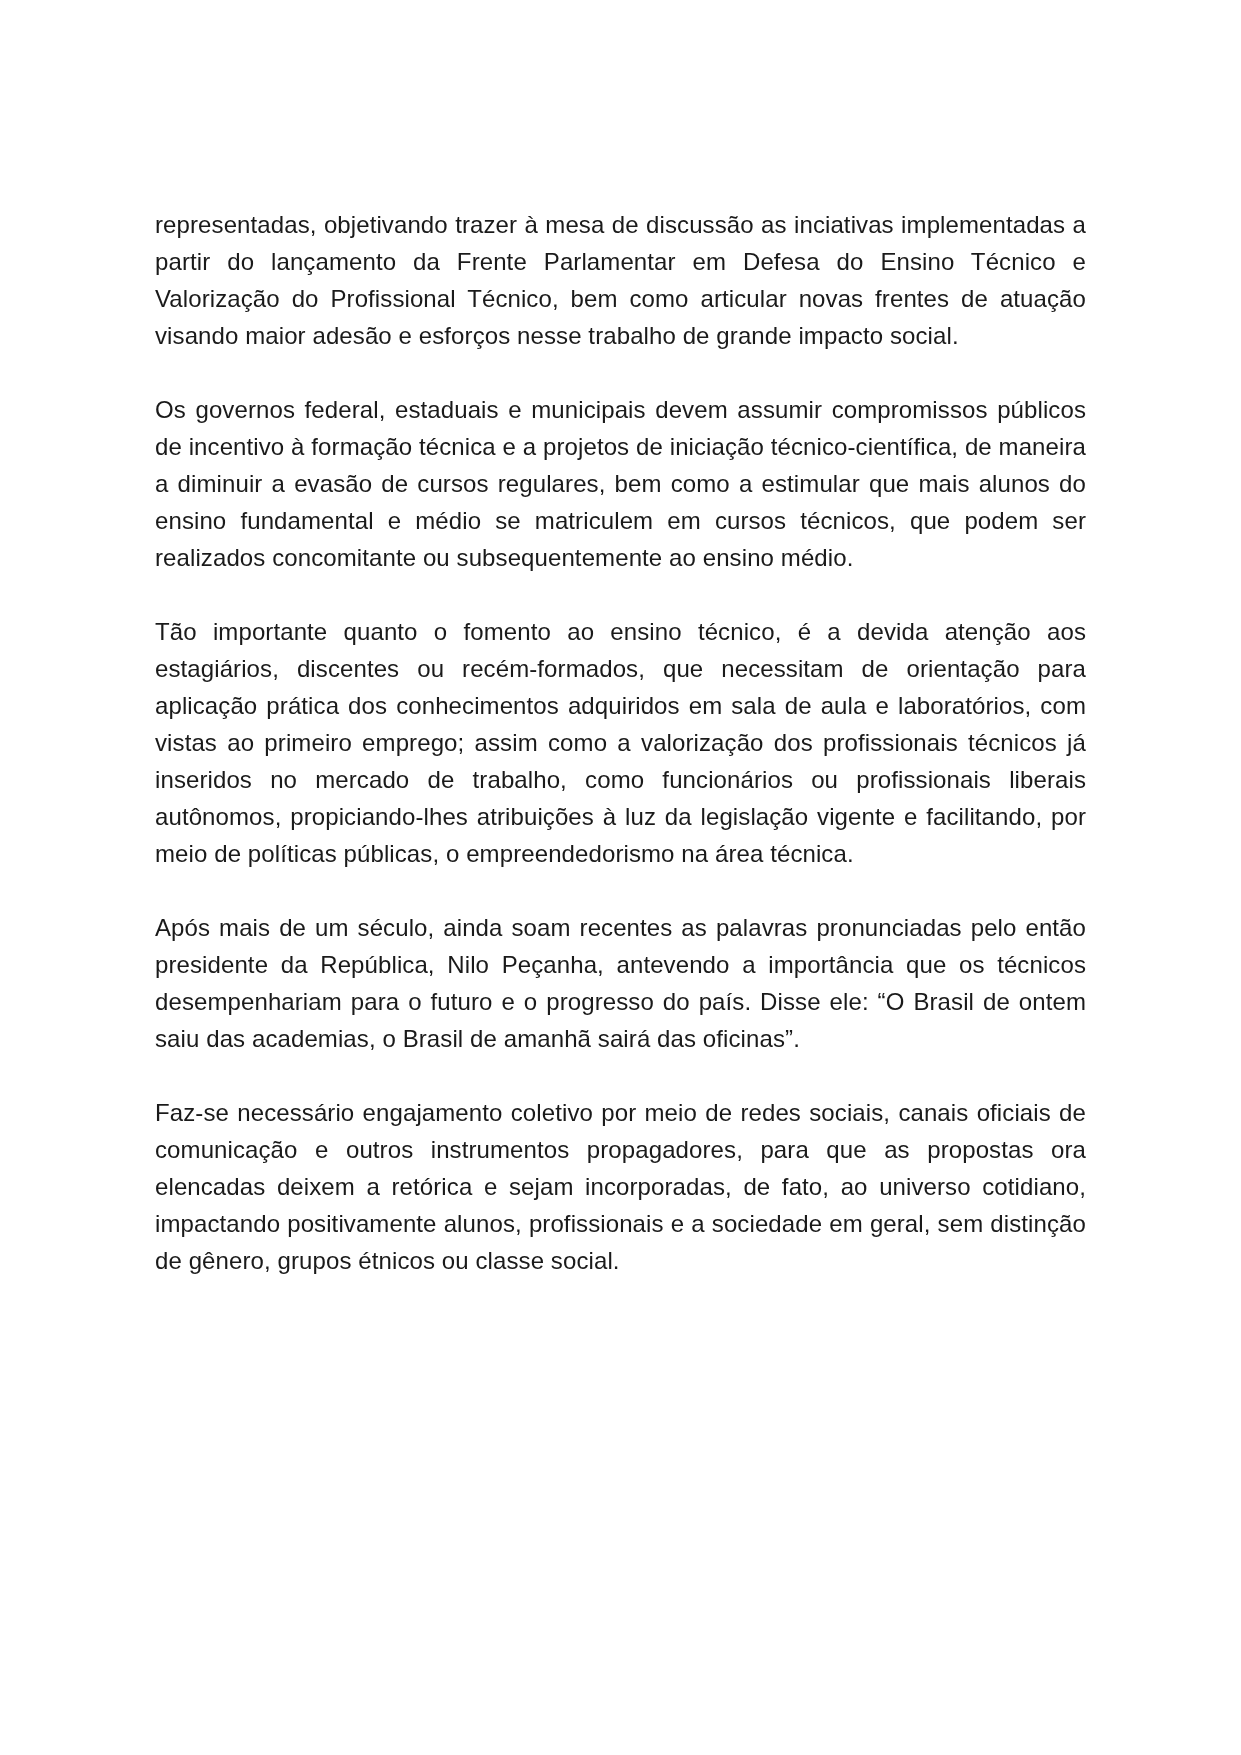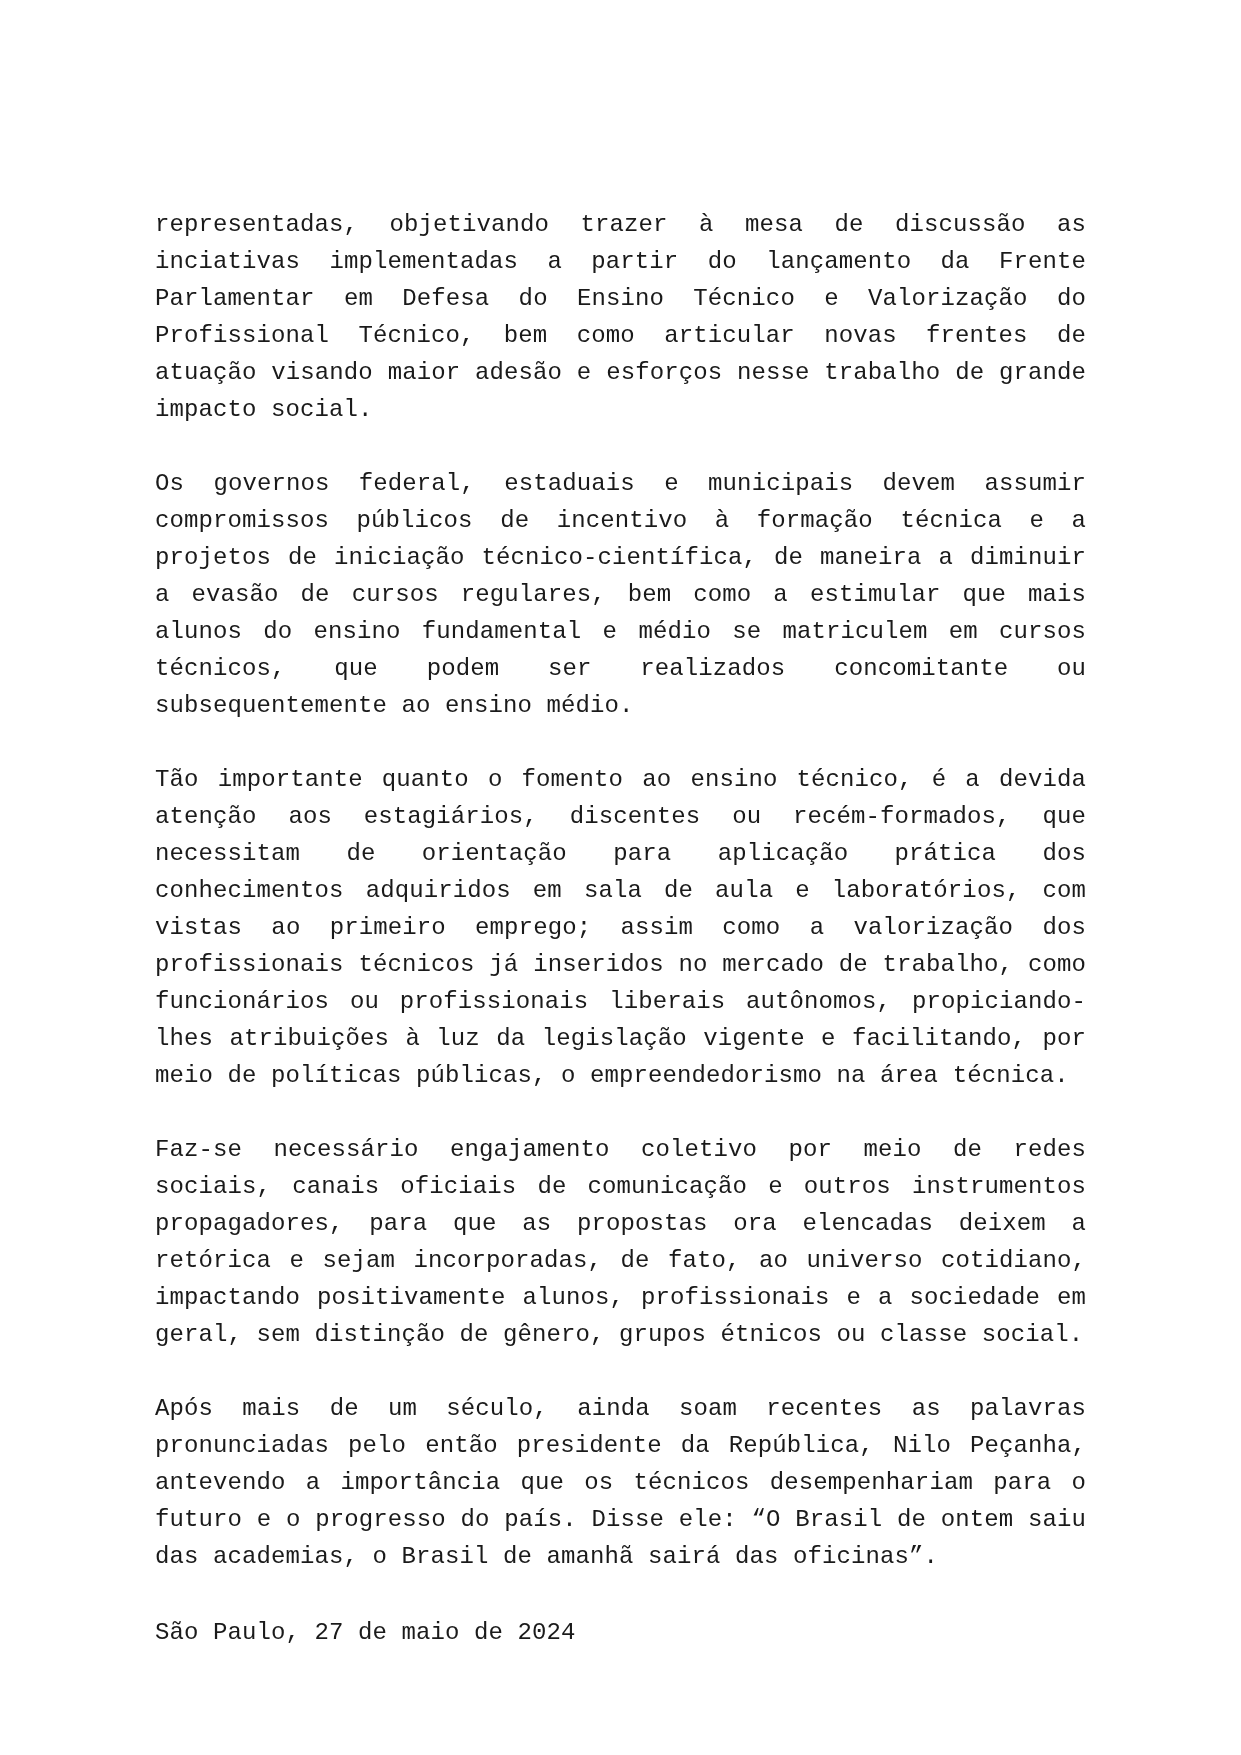--- a/index.html
+++ b/index.html
@@ -6,21 +6,21 @@
     margin: 0;
     padding: 0;
     background: #ffffff;
   }
   .page {
     position: relative;
     width: 1241px;
     height: 1755px;
     background: #ffffff;
     overflow: hidden;
-    font-family: Liberation Mono, monospace;
+    font-family: Liberation Sans, sans-serif;
     color: #1a1a1a;
   }
   .content {
     position: absolute;
     left: 155px;
     top: 206px;
     width: 931px;
   }
   .para {
     margin: 0 0 37px 0;
@@ -39,17 +39,16 @@
   }
 </style>
 </head>
 <body>
 
 <div class="page">
   <div class="content">
     <p class="para">representadas, objetivando trazer à mesa de discussão as inciativas implementadas a partir do lançamento da Frente Parlamentar em Defesa do Ensino Técnico e Valorização do Profissional Técnico, bem como articular novas frentes de atuação visando maior adesão e esforços nesse trabalho de grande impacto social.</p>
     <p class="para">Os governos federal, estaduais e municipais devem assumir compromissos públicos de incentivo à formação técnica e a projetos de iniciação técnico-científica, de maneira a diminuir a evasão de cursos regulares, bem como a estimular que mais alunos do ensino fundamental e médio se matriculem em cursos técnicos, que podem ser realizados concomitante ou subsequentemente ao ensino médio.</p>
     <p class="para">Tão importante quanto o fomento ao ensino técnico, é a devida atenção aos estagiários, discentes ou recém-formados, que necessitam de orientação para aplicação prática dos conhecimentos adquiridos em sala de aula e laboratórios, com vistas ao primeiro emprego; assim como a valorização dos profissionais técnicos já inseridos no mercado de trabalho, como funcionários ou profissionais liberais autônomos, propiciando-lhes atribuições à luz da legislação vigente e facilitando, por meio de políticas públicas, o empreendedorismo na área técnica.</p>
+    <p class="para">Após mais de um século, ainda soam recentes as palavras pronunciadas pelo então presidente da República, Nilo Peçanha, antevendo a importância que os técnicos desempenhariam para o futuro e o progresso do país. Disse ele: “O Brasil de ontem saiu das academias, o Brasil de amanhã sairá das oficinas”.</p>
     <p class="para">Faz-se necessário engajamento coletivo por meio de redes sociais, canais oficiais de comunicação e outros instrumentos propagadores, para que as propostas ora elencadas deixem a retórica e sejam incorporadas, de fato, ao universo cotidiano, impactando positivamente alunos, profissionais e a sociedade em geral, sem distinção de gênero, grupos étnicos ou classe social.</p>
-    <p class="para">Após mais de um século, ainda soam recentes as palavras pronunciadas pelo então presidente da República, Nilo Peçanha, antevendo a importância que os técnicos desempenhariam para o futuro e o progresso do país. Disse ele: “O Brasil de ontem saiu das academias, o Brasil de amanhã sairá das oficinas”.</p>
-    <p class="dateline">São Paulo, 27 de maio de 2024</p>
   </div>
 </div>
 
 </body></html>

